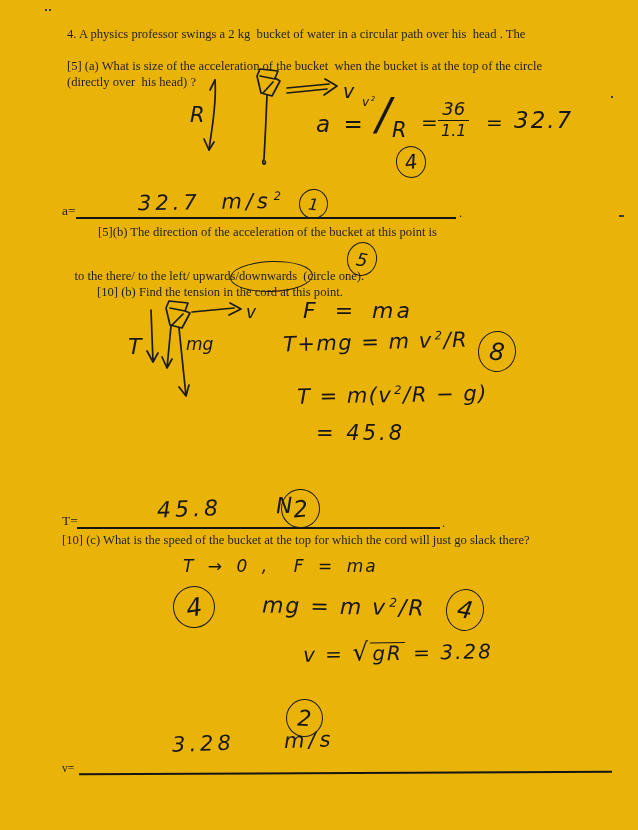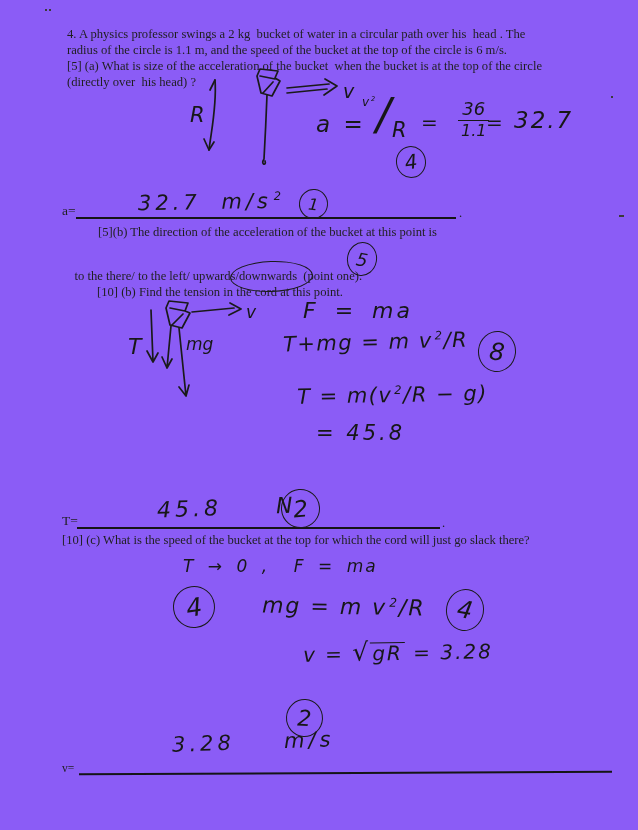--- a/index.html
+++ b/index.html
@@ -1,48 +1,47 @@
 <!DOCTYPE html>
 <html><head>
 <meta charset="utf-8">
 <style>
   html,body{margin:0;padding:0;background:#e8e8e8;}
-  #page{position:relative;width:638px;height:830px;background:#8b5cf6;overflow:hidden;
+  #page{position:relative;width:638px;height:830px;background:#eab308;overflow:hidden;
         font-family:"Liberation Serif",serif;color:#1c1c1c;}
   .print{position:absolute;font-family:"Liberation Serif",serif;font-size:12.6px;
          color:#1f1f1f;white-space:pre;line-height:16.5px;}
   .hw{position:absolute;font-family:"DejaVu Sans",sans-serif;font-style:italic;
       color:#171717;white-space:pre;line-height:1.1;}
   .sup{font-size:0.55em;position:relative;top:-0.7em;margin-left:2px;}
   .score{position:absolute;border:1.7px solid #1a1a1a;border-radius:50%;
          display:flex;align-items:center;justify-content:center;
          font-family:"DejaVu Sans",sans-serif;font-style:italic;color:#171717;}
   .rule{position:absolute;background:#151515;height:2px;}
   .ellipse{position:absolute;border:1.6px solid #1a1a1a;border-radius:50%;}
-  .frac{display:inline-flex;flex-direction:column;align-items:center;margin-left:20px;}
+  .frac{display:inline-flex;flex-direction:column;align-items:center;}
   .frac .num{font-size:18px;padding:0 4px 1px;}
   .frac .den{font-size:16px;border-top:1.7px solid #171717;padding:1px 3px 0;}
   .radicand{display:inline-block;border-top:1.7px solid #171717;padding:0 2px;line-height:1.05;}
   .mark{position:absolute;background:#3a3a3a;}
   svg{position:absolute;overflow:visible;}
   svg path,svg line{stroke:#1a1a1a;stroke-width:1.7;fill:none;stroke-linecap:round;stroke-linejoin:round;}
   svg text{fill:#171717;font-family:"DejaVu Sans",sans-serif;font-style:italic;}
 </style>
 </head>
 <body>
 
 <div id="page">
 
   <div class="mark" style="left:45px;top:9px;width:2px;height:2px;"></div>
   <div class="mark" style="left:49px;top:9px;width:2px;height:2px;"></div>
   <div class="mark" style="left:611px;top:96px;width:2px;height:2px;"></div>
   <div class="mark" style="left:619px;top:215px;width:5px;height:2px;"></div>
 
   <div class="print" style="left:67px;top:26px;">4. A physics professor swings a 2 kg  bucket of water in a circular path over his  head . The</div>
-  <div class="print" style="left:67px;top:42px;">radius of the circle is 1.1 m, and the speed of the bucket at the top of the circle is 6 m/s.</div>
   <div class="print" style="left:67px;top:58px;">[5] (a) What is size of the acceleration of the bucket  when the bucket is at the top of the circle</div>
   <div class="print" style="left:67px;top:74px;">(directly over  his head) ?</div>
 
   <svg style="left:185px;top:66px;" width="185" height="108" viewBox="0 0 185 108">
     <text x="5" y="56" font-size="21">R</text>
     <path d="M30,14 C32,40 26,66 24,84"></path>
     <path d="M24,84 L19,73 M24,84 L29,76"></path>
     <path d="M30,14 L25,24"></path>
     <path d="M72,10 L75,3 L93,5 L90,12 L95,15 L87,30 L76,27 Z M75,10 L90,13 M78,27 L88,16"></path>
     <path d="M82,29 C81,55 80,75 79,93 M79,93 C75,99 82,100 80,95"></path>
@@ -66,21 +65,21 @@
   <div class="score" style="left:396px;top:146px;width:28px;height:30px;font-size:20px;transform:rotate(-8deg);">4</div>
 
   <div class="print" style="left:62px;top:203px;font-size:13.5px;">a=</div>
   <div class="rule" style="left:76px;top:217px;width:380px;"></div>
   <div class="print" style="left:459px;top:205px;">.</div>
   <div class="hw" style="left:138px;top:191px;font-size:21px;letter-spacing:4px;word-spacing:10px;transform:rotate(-1deg);"><span>32.7 m/s</span><span class="sup">2</span></div>
   <div class="score" style="left:299px;top:189px;width:27px;height:28px;font-size:16px;transform:rotate(6deg);">1</div>
 
   <div class="print" style="left:62px;top:224px;padding-left:36px;">[5](b) The direction of the acceleration of the bucket at this point is</div>
   <div class="print" style="left:62px;top:251px;">
-    <span>to the there/ to the left/ upwards/</span><span style="position:relative;"><span>downwards</span><span class="ellipse" style="left:-9px;top:-8px;right:-16px;bottom:-9px;transform:rotate(-2deg);"></span></span><span>  (point one).</span>
+    <span>to the there/ to the left/ upwards/</span><span style="position:relative;"><span>downwards</span><span class="ellipse" style="left:-9px;top:-8px;right:-16px;bottom:-9px;transform:rotate(-2deg);"></span></span><span>  (circle one).</span>
   </div>
   <div class="score" style="left:347px;top:242px;width:28px;height:32px;font-size:18px;transform:rotate(10deg);">5</div>
 
   <div class="print" style="left:62px;top:284px;padding-left:35px;">[10] (b) Find the tension in the cord at this point.</div>
 
   <svg style="left:126px;top:296px;" width="140" height="110" viewBox="0 0 140 110">
     <path d="M40,12 L43,5 L62,7 L59,15 L64,17 L56,32 L44,29 Z M44,12 L59,15 M46,29 L57,18"></path>
     <path d="M66,16 L108,12 M115,13 L104,7 M115,13 L103,19"></path>
     <text x="120" y="22" font-size="17">v</text>
     <text x="2" y="58" font-size="22">T</text>

